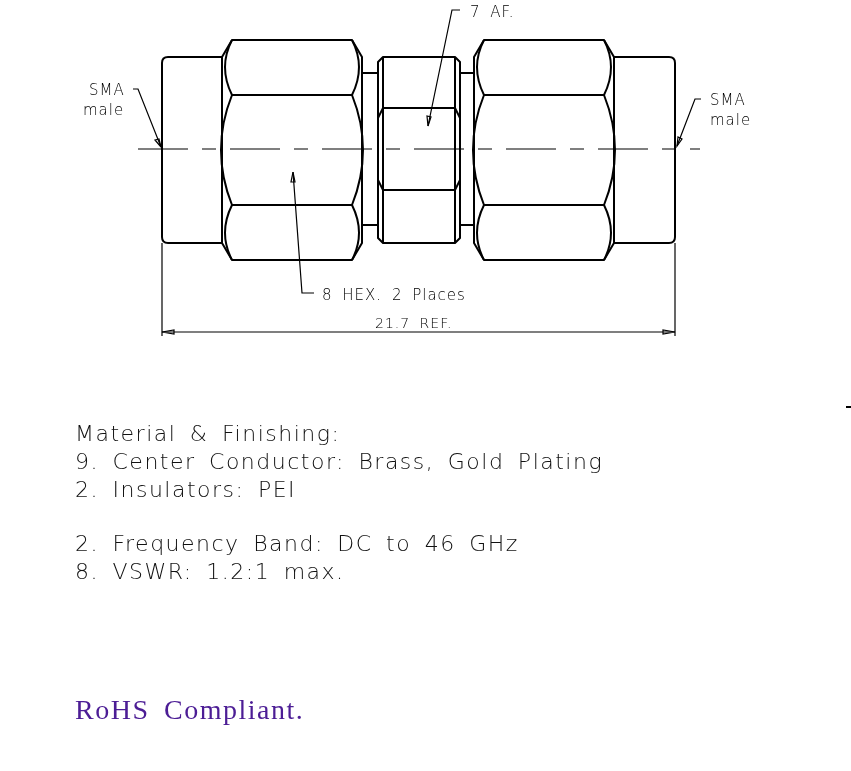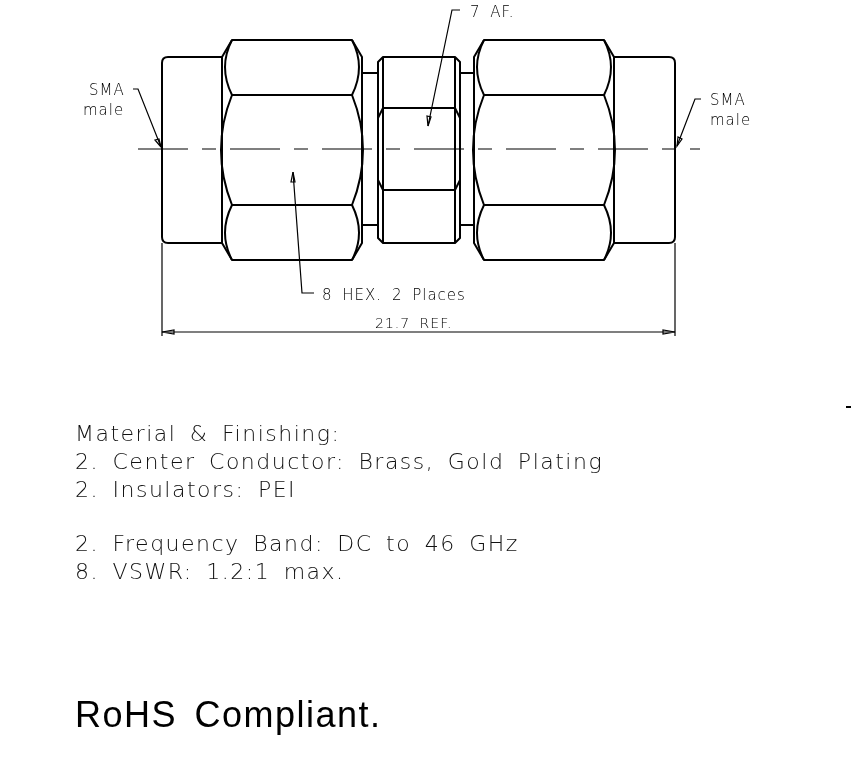--- a/index.html
+++ b/index.html
@@ -2,21 +2,21 @@
 <html><head>
 <meta charset="utf-8">
 <style>
   html, body { margin: 0; padding: 0; background: #ffffff; }
   body { width: 851px; height: 771px; position: relative; overflow: hidden; font-family: "DejaVu Sans", sans-serif; color: #000; }
   #drawing { position: absolute; left: 0; top: 0; }
   .cad-text { font-family: "DejaVu Sans", sans-serif; font-weight: 200; fill: #000; }
   .notes { position: absolute; left: 75px; top: 420px; font-family: "DejaVu Sans", sans-serif; font-weight: 200; font-size: 22px; letter-spacing: 1.5px; word-spacing: 5px; line-height: 28px; color: #111; }
   .notes .line { white-space: pre; height: 28px; }
   .notes .gap { height: 26px; }
-  .rohs { position: absolute; left: 75px; top: 694px; font-family: Liberation Sans, sans-serif; font-weight: 200; font-size: 36px; letter-spacing: 1.5px; word-spacing: 6px; color: #000000; white-space: pre; }
+  .rohs { position: absolute; left: 75px; top: 694px; font-family: Liberation Serif, serif; font-weight: 200; font-size: 28px; letter-spacing: 1.5px; word-spacing: 6px; color: #4c1d95; white-space: pre; }
   .stray-mark { position: absolute; left: 846px; top: 406px; width: 6px; height: 2px; background: #000; }
 </style>
 </head>
 <body>
 
 <svg id="drawing" width="851" height="400" viewBox="0 0 851 400" xmlns="http://www.w3.org/2000/svg">
   <g fill="none" stroke="#000" stroke-width="2" stroke-linejoin="round">
 
     <path d="M222,57 L168,57 Q162,57 162,63 L162,237 Q162,243 168,243 L222,243"></path>
 
@@ -94,20 +94,20 @@
   <text class="cad-text" x="710" y="125" font-size="15" letter-spacing="1">male</text>
   <text class="cad-text" x="470" y="17" font-size="15" letter-spacing="1" word-spacing="4">7 AF.</text>
   <text class="cad-text" x="322" y="300" font-size="15" letter-spacing="1" word-spacing="4">8 HEX. 2 Places</text>
   <text class="cad-text" x="375" y="328" font-size="14" letter-spacing="1" word-spacing="4">21.7 REF.</text>
 </svg>
 
 <div class="stray-mark"></div>
 
 <div class="notes">
   <div class="line">Material &amp; Finishing:</div>
-  <div class="line">2. Center Conductor: Brass, Gold Plating</div>
+  <div class="line">9. Center Conductor: Brass, Gold Plating</div>
   <div class="line">2. Insulators: PEI</div>
   <div class="gap"></div>
   <div class="line">2. Frequency Band: DC to 46 GHz</div>
   <div class="line">8. VSWR: 1.2:1 max.</div>
 </div>
 
 <div class="rohs">RoHS Compliant.</div>
 
 </body></html>

